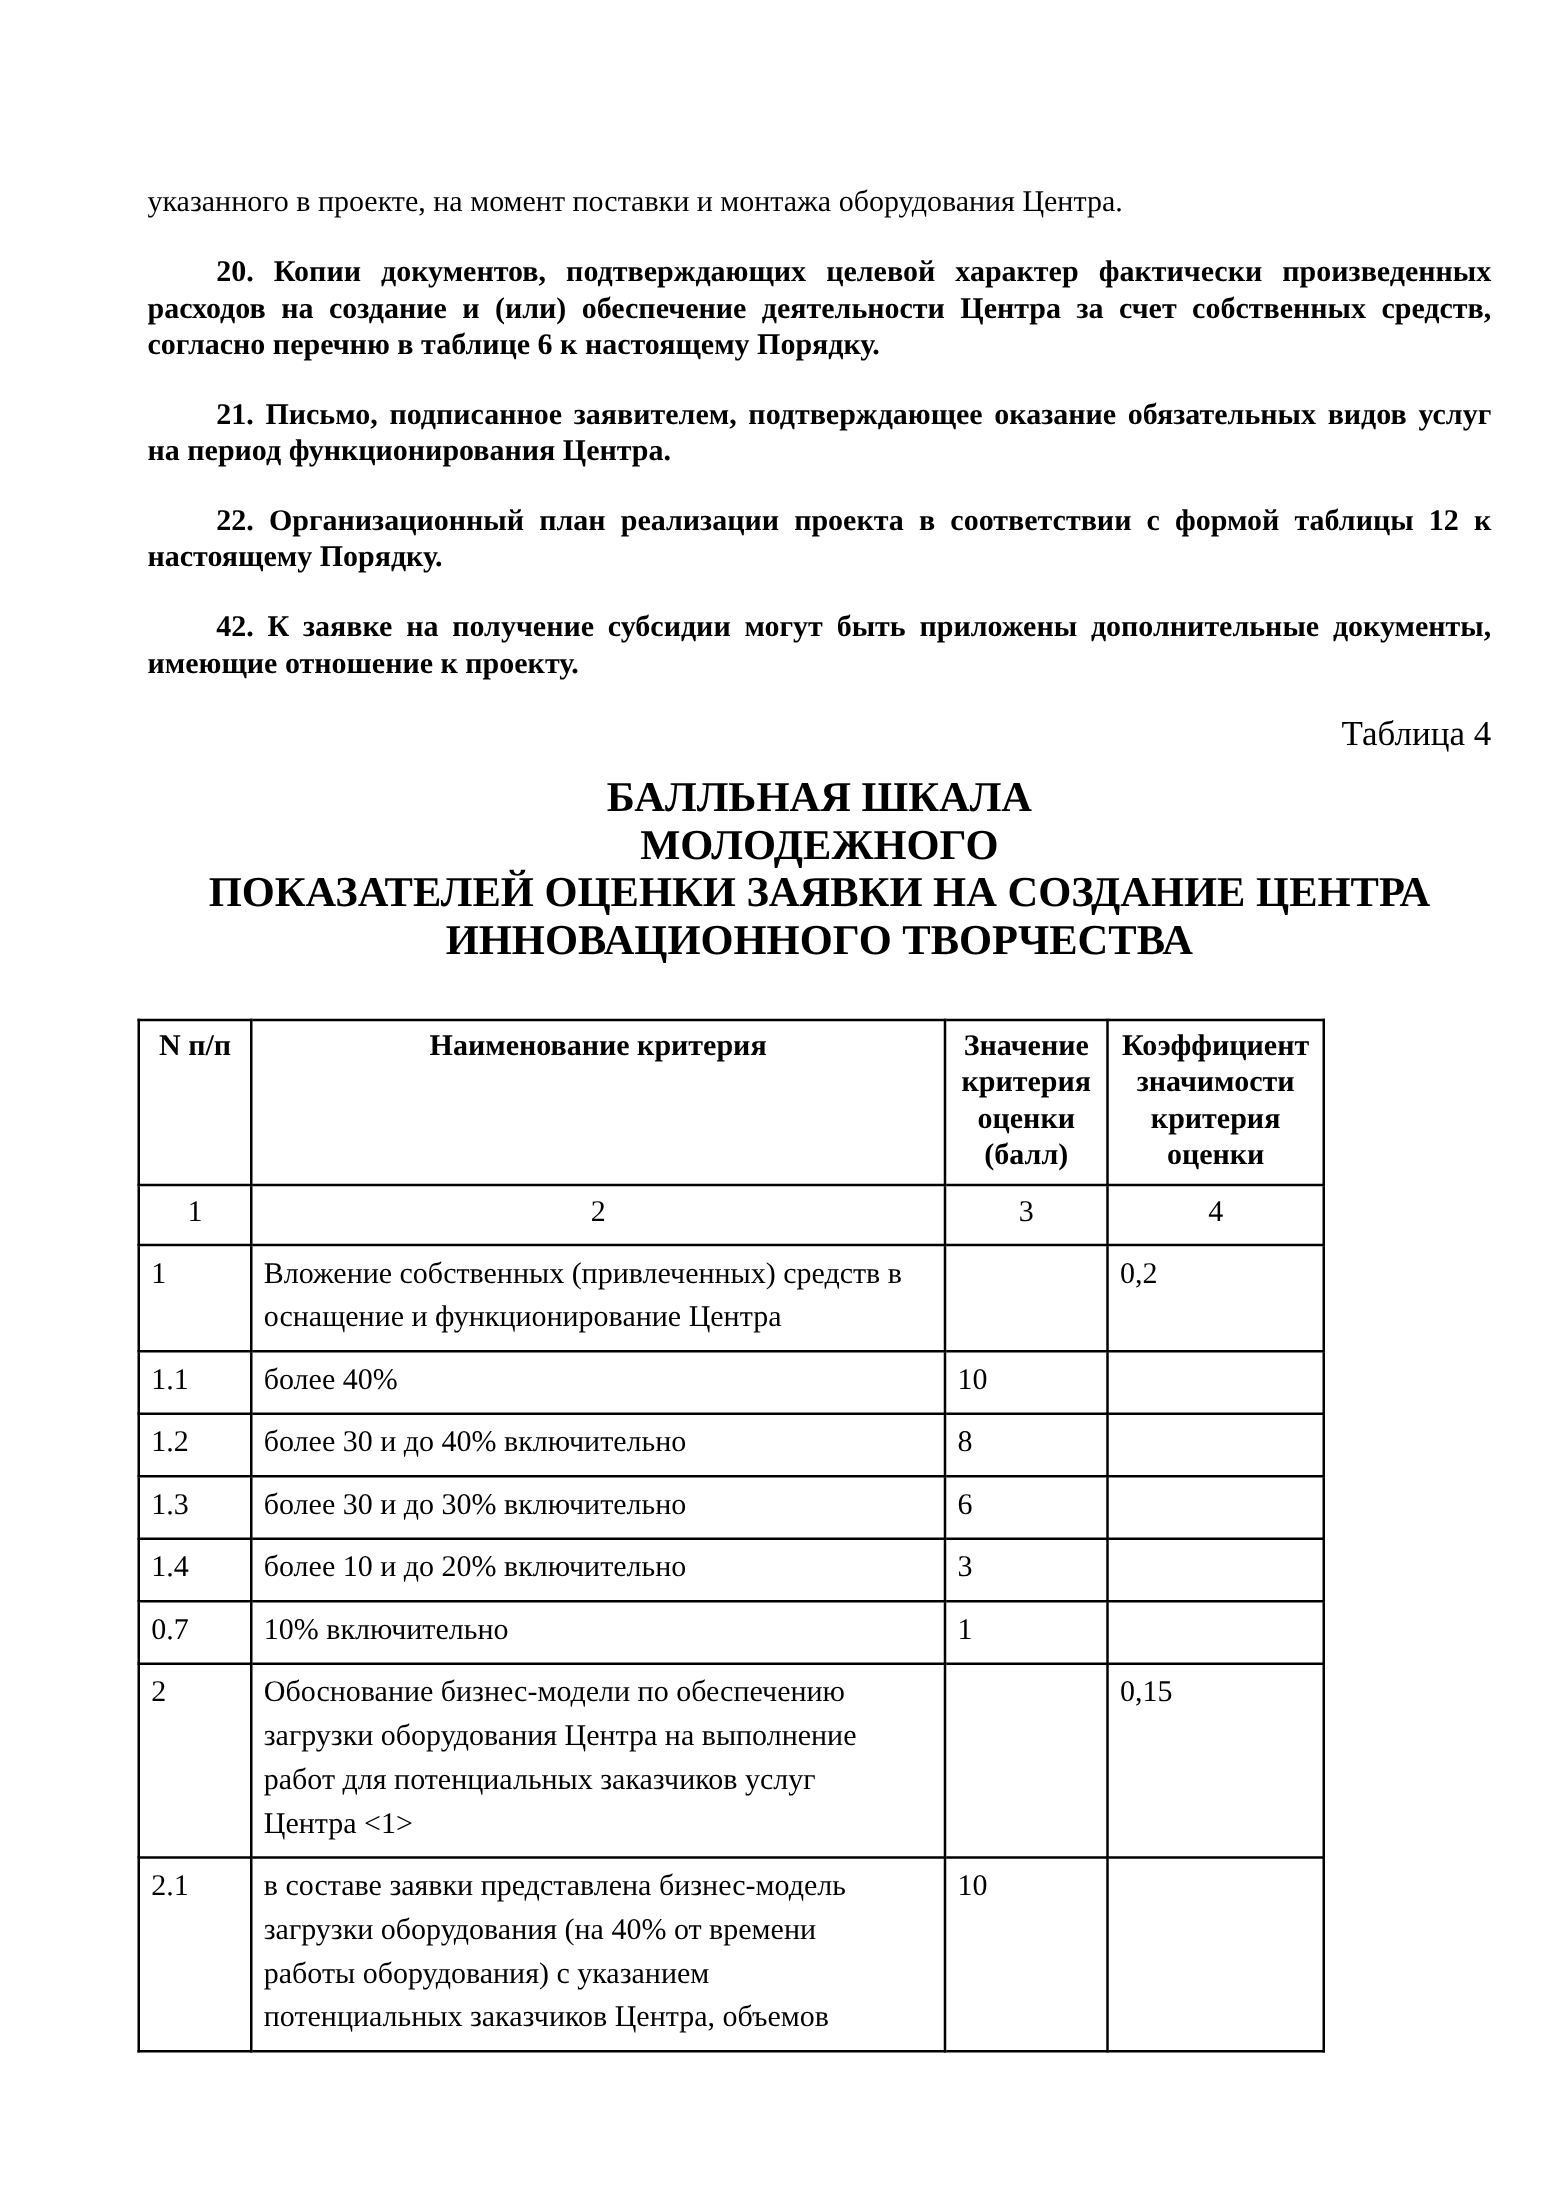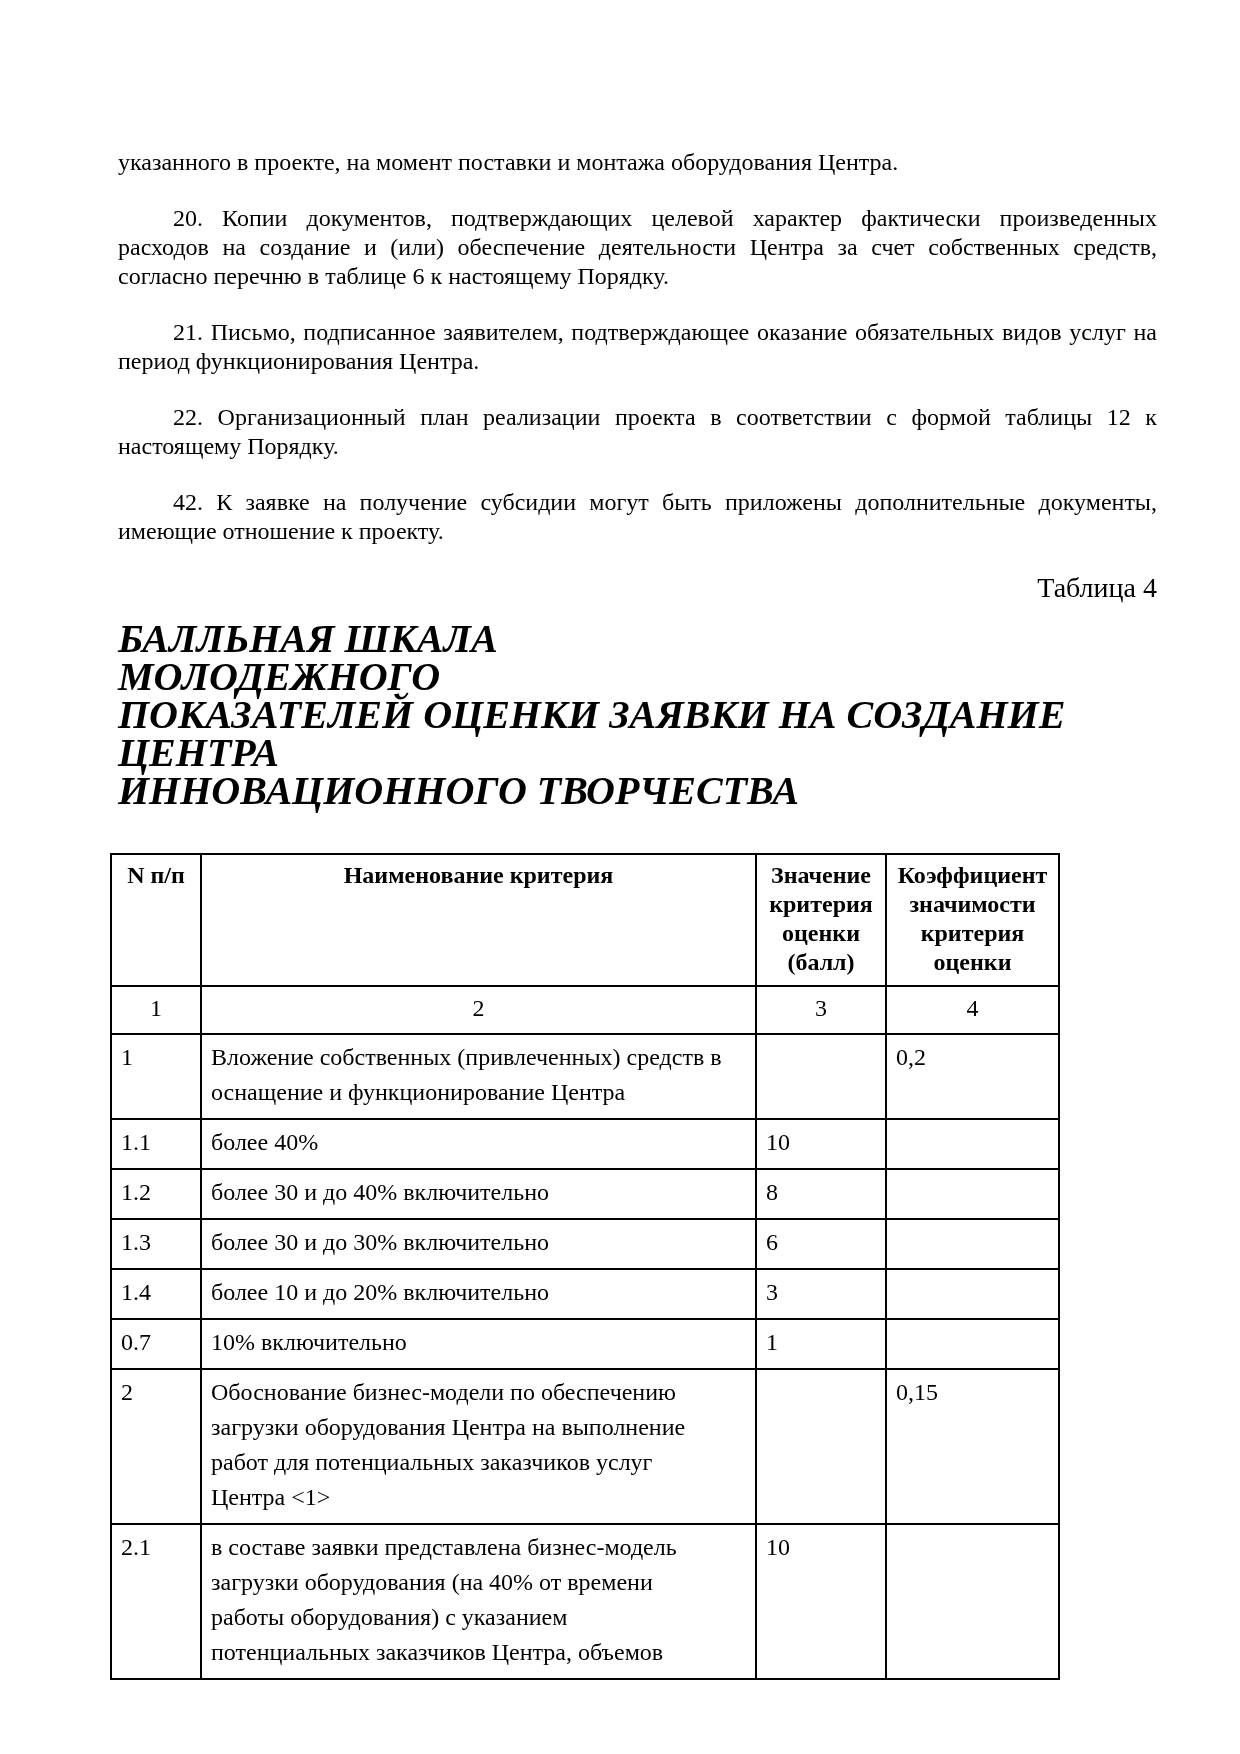--- a/index.html
+++ b/index.html
@@ -5,38 +5,38 @@
   html, body { margin: 0; padding: 0; }
   body {
     width: 1240px; height: 1754px;
     background: #ffffff; color: #000000;
     font-family: "Liberation Serif", "DejaVu Serif", serif;
     overflow: hidden;
   }
   .page {
     box-sizing: border-box;
     width: 1240px; height: 1570px;
-    padding: 148px 83px 0 118px;
+    padding: 148px 47px 0 118px;
   }
   .body-text {
     font-size: 24px; line-height: 29px;
     text-align: justify;
     margin: 0 0 27px 0;
   }
-  .indent { text-indent: 55px; }
+  .indent { text-indent: 55px; font-weight: bold; }
   .table-caption {
     font-size: 28px; line-height: 29px;
     text-align: right;
     margin: 22px 0 0 0;
   }
   .doc-title {
-    font-size: 40px; line-height: 38px;
+    font-size: 34px; line-height: 38px;
     font-weight: bold;
+    text-align: center;
     margin: 18px 0 0 0;
-    font-style: italic;
   }
   table.criteria {
     border-collapse: collapse;
     table-layout: fixed;
     width: 948px;
     margin: 43px 0 0 -8px;
   }
   table.criteria td {
     border: 2px solid #000000;
     vertical-align: top;

